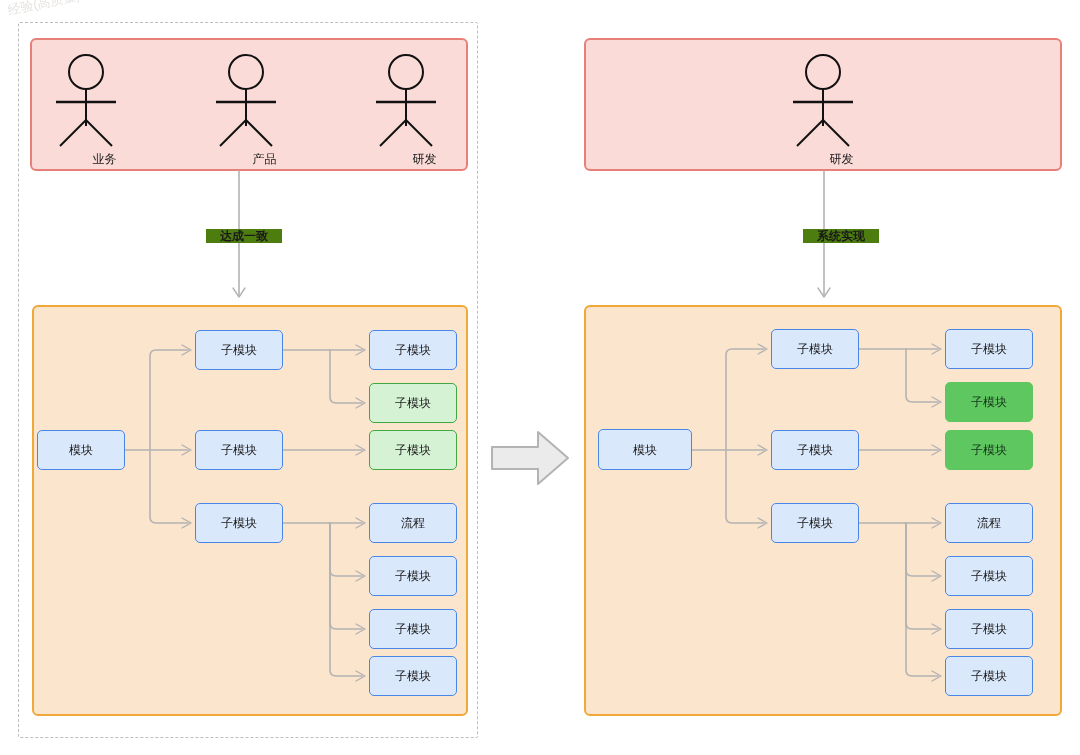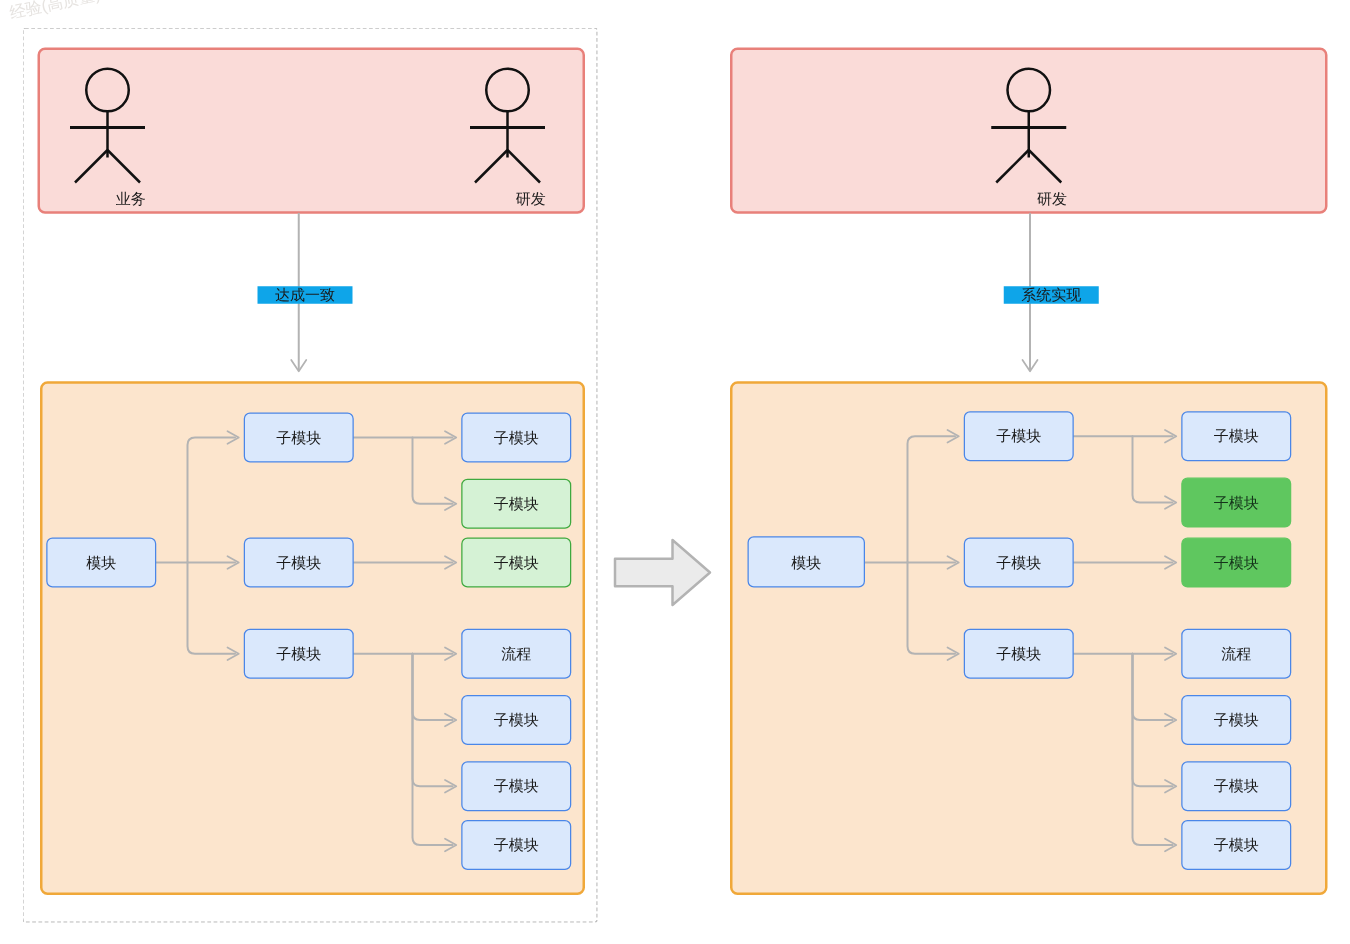--- a/index.html
+++ b/index.html
@@ -95,22 +95,23 @@
     border: 1.6px solid #5fc75f;
     color: #14331a;
   }
   .edge-label {
     position: absolute;
     font-size: 12px;
     line-height: 14px;
     color: #1a1a1a;
     text-align: center;
     white-space: nowrap;
-    background: #0ea5e9;
+    background: #4d7c0f;
     padding: 0 3px;
+    font-weight: bold;
   }
   svg.links {
     position: absolute;
     left: 0; top: 0;
     width: 1080px;
     height: 755px;
     pointer-events: none;
     overflow: visible;
   }
   .lk {
@@ -147,20 +148,30 @@
     <svg width="76" height="98" viewBox="0 0 76 98">
       <circle cx="38" cy="20" r="17" fill="none" stroke="#111" stroke-width="2"></circle>
       <line x1="38" y1="37" x2="38" y2="74" stroke="#111" stroke-width="2"></line>
       <line x1="8" y1="50" x2="68" y2="50" stroke="#111" stroke-width="2.4"></line>
       <line x1="38" y1="68" x2="12" y2="94" stroke="#111" stroke-width="2"></line>
       <line x1="38" y1="68" x2="64" y2="94" stroke="#111" stroke-width="2"></line>
     </svg>
     <div class="actor-label">业务</div>
   </div>
 
+  <div class="actor" style="left:191px; top:52px;">
+    <svg width="76" height="98" viewBox="0 0 76 98">
+      <circle cx="38" cy="20" r="17" fill="none" stroke="#111" stroke-width="2"></circle>
+      <line x1="38" y1="37" x2="38" y2="74" stroke="#111" stroke-width="2"></line>
+      <line x1="8" y1="50" x2="68" y2="50" stroke="#111" stroke-width="2.4"></line>
+      <line x1="38" y1="68" x2="12" y2="94" stroke="#111" stroke-width="2"></line>
+      <line x1="38" y1="68" x2="64" y2="94" stroke="#111" stroke-width="2"></line>
+    </svg>
+    <div class="actor-label">产品</div>
+  </div>
 
   <div class="actor" style="left:351px; top:52px;">
     <svg width="76" height="98" viewBox="0 0 76 98">
       <circle cx="38" cy="20" r="17" fill="none" stroke="#111" stroke-width="2"></circle>
       <line x1="38" y1="37" x2="38" y2="74" stroke="#111" stroke-width="2"></line>
       <line x1="8" y1="50" x2="68" y2="50" stroke="#111" stroke-width="2.4"></line>
       <line x1="38" y1="68" x2="12" y2="94" stroke="#111" stroke-width="2"></line>
       <line x1="38" y1="68" x2="64" y2="94" stroke="#111" stroke-width="2"></line>
     </svg>
     <div class="actor-label">研发</div>

